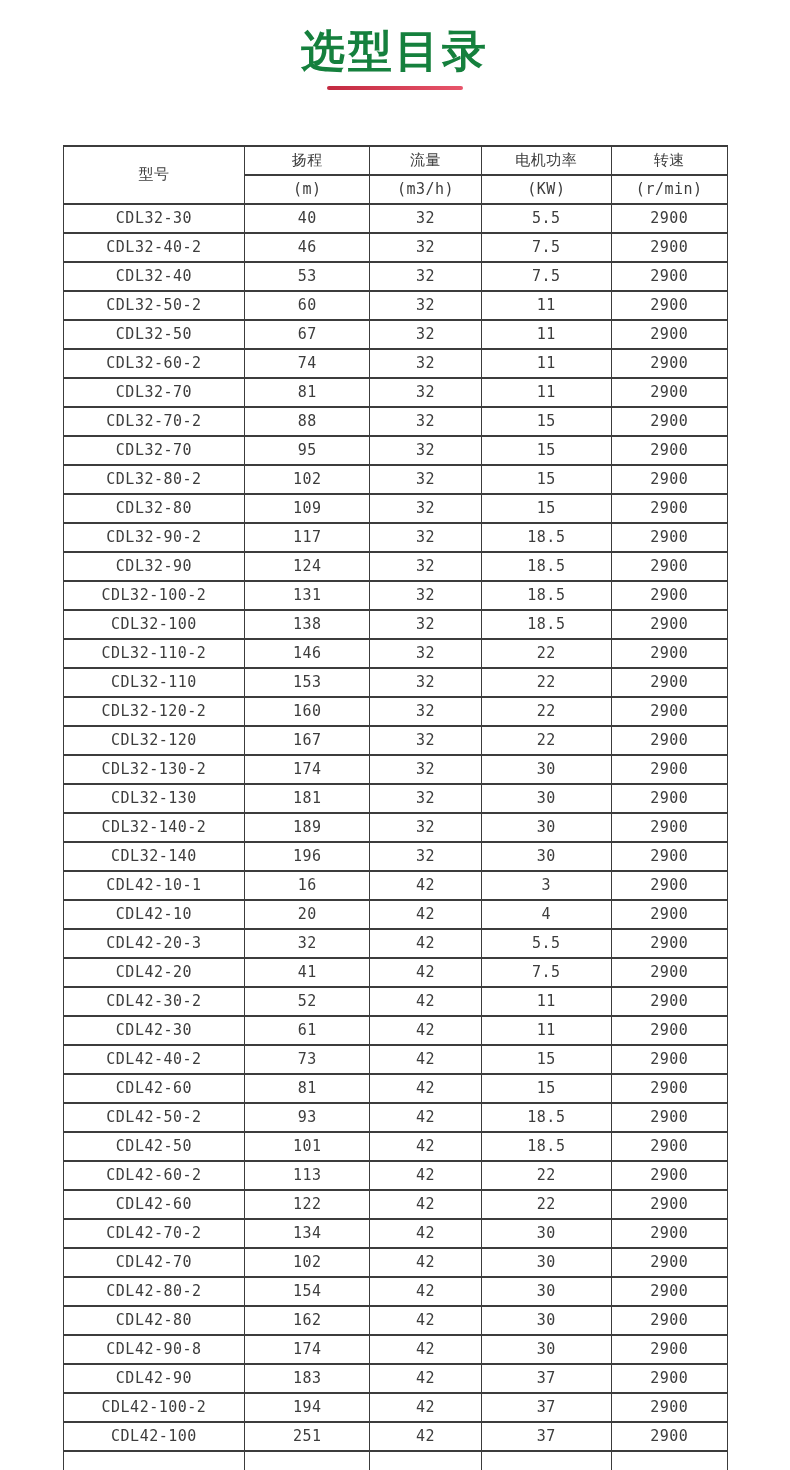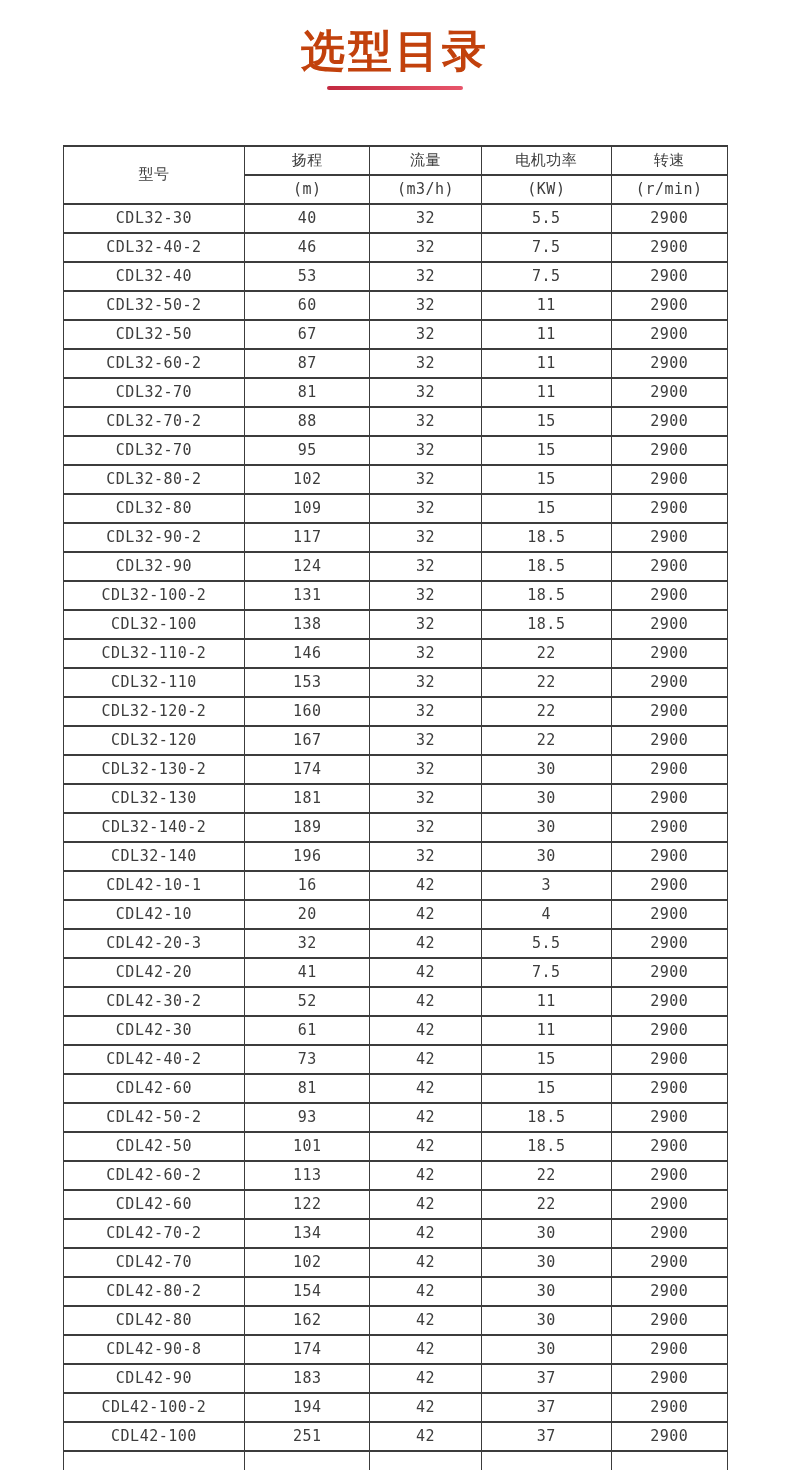--- a/index.html
+++ b/index.html
@@ -15,21 +15,21 @@
     font-family: "DejaVu Sans Mono", "DejaVu Sans", monospace;
   }
   .page-title {
     margin: 26px 0 0 0;
     text-align: center;
     font-family: "DejaVu Sans", "Liberation Sans", sans-serif;
     font-weight: 700;
     font-size: 44px;
     line-height: 1.15;
     letter-spacing: 3px;
-    color: #c2410c;
+    color: #15803d;
   }
   .title-underline {
     width: 136px;
     height: 4px;
     margin: 9px auto 0 auto;
     background: linear-gradient(90deg, #c22940, #e8556b);
     border-radius: 2px;
   }
   table.catalog-table {
     width: 665px;
@@ -123,21 +123,21 @@
       </tr>
       <tr>
         <td>CDL32-50</td>
         <td>67</td>
         <td>32</td>
         <td>11</td>
         <td>2900</td>
       </tr>
       <tr>
         <td>CDL32-60-2</td>
-        <td>87</td>
+        <td>74</td>
         <td>32</td>
         <td>11</td>
         <td>2900</td>
       </tr>
       <tr>
         <td>CDL32-70</td>
         <td>81</td>
         <td>32</td>
         <td>11</td>
         <td>2900</td>

